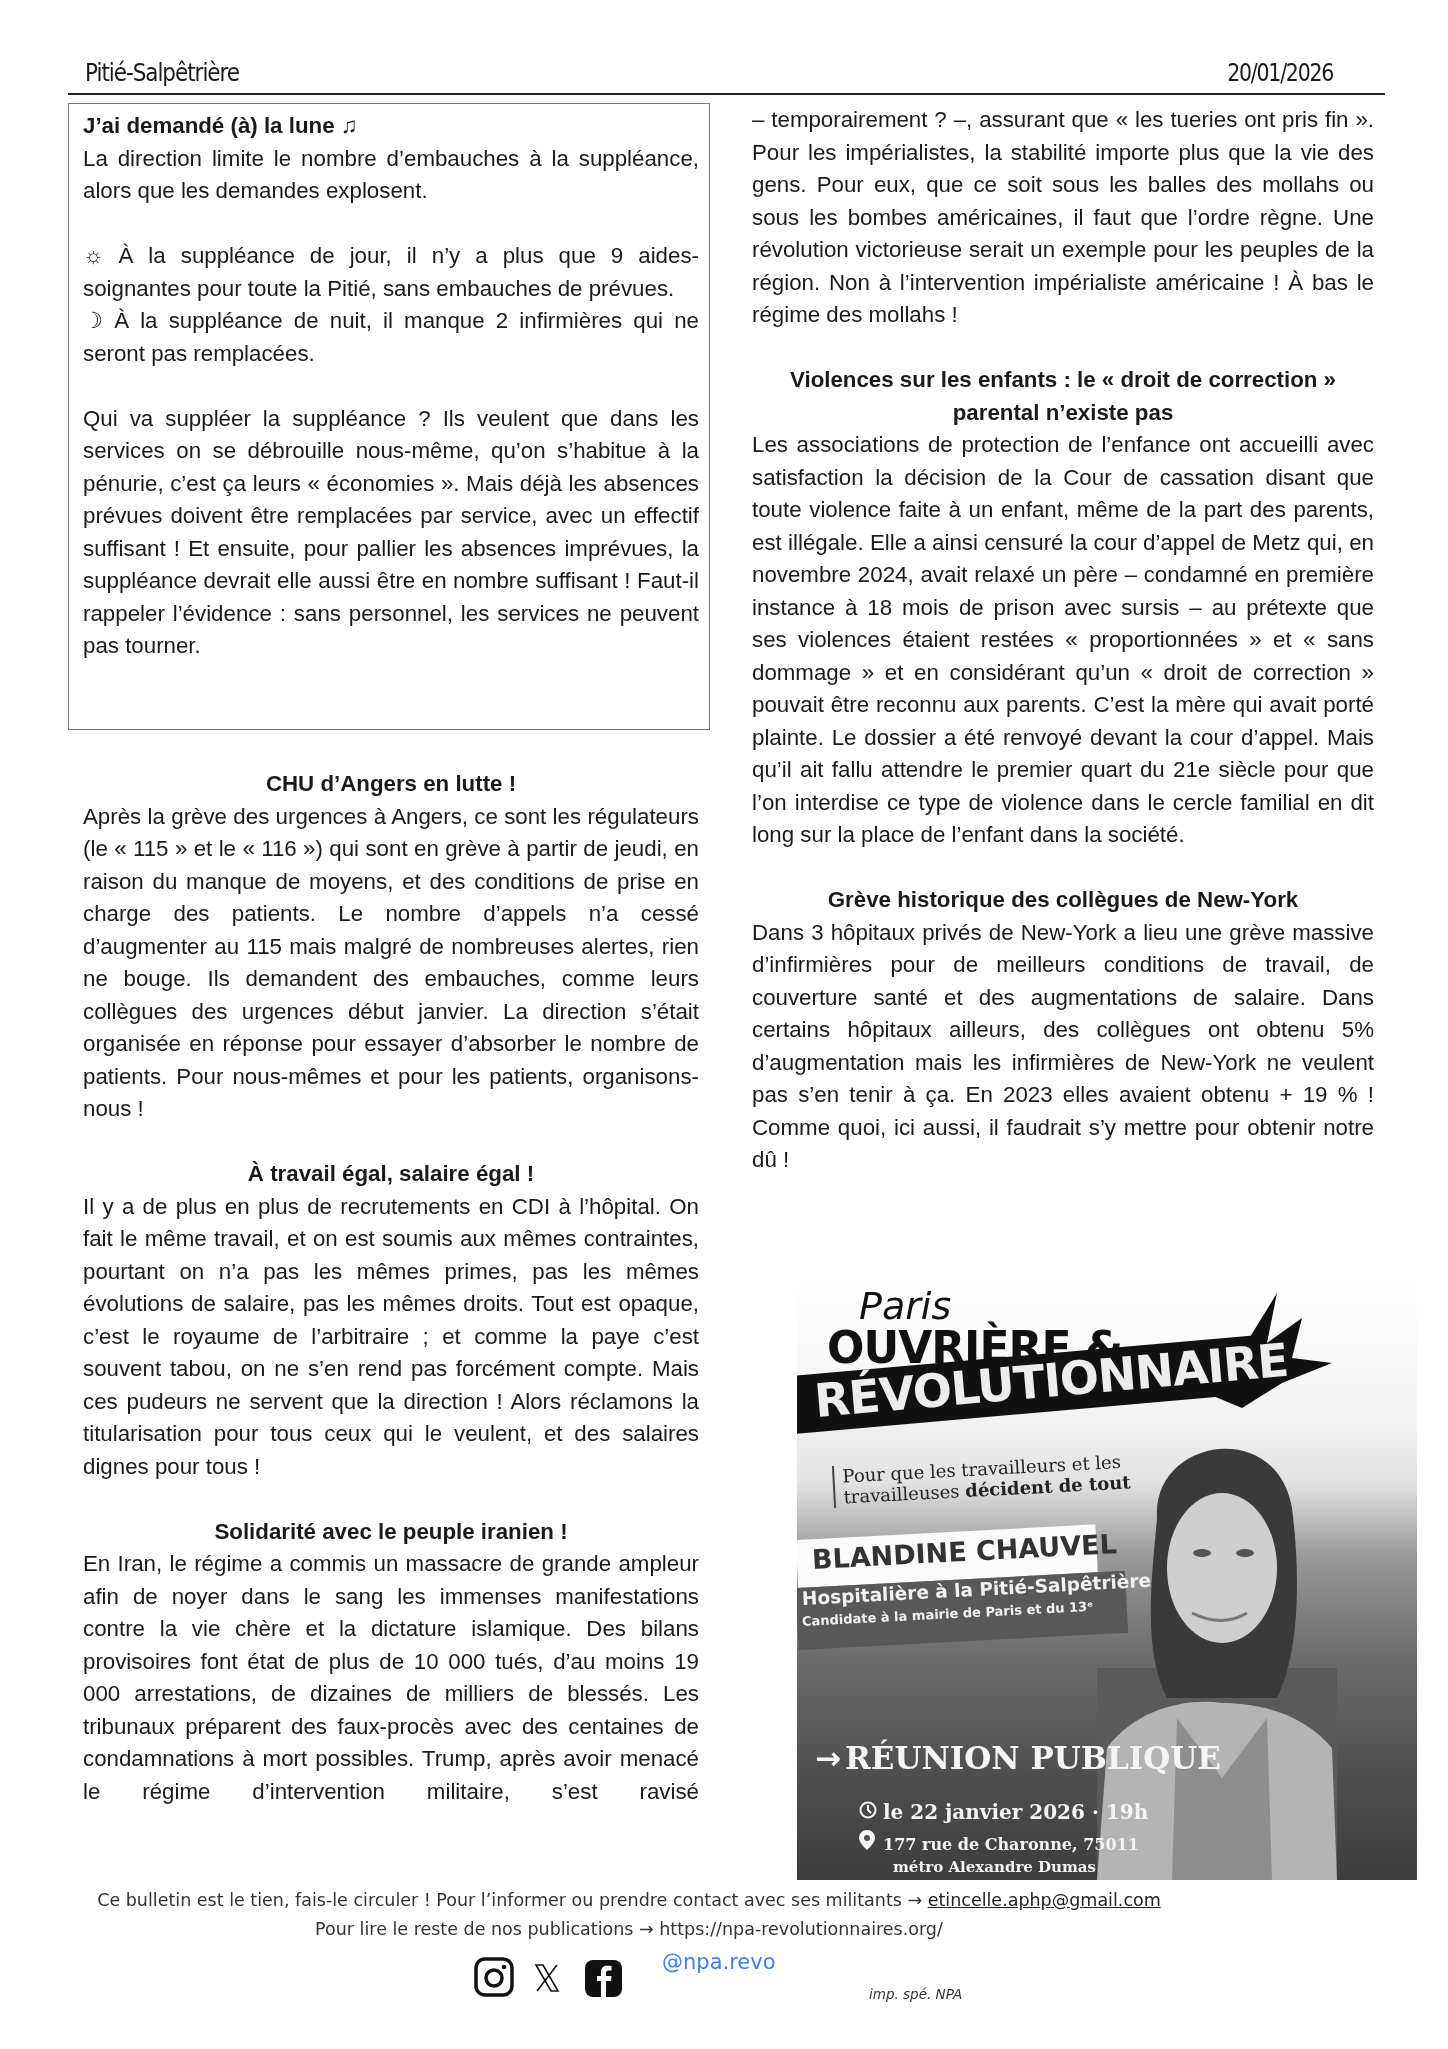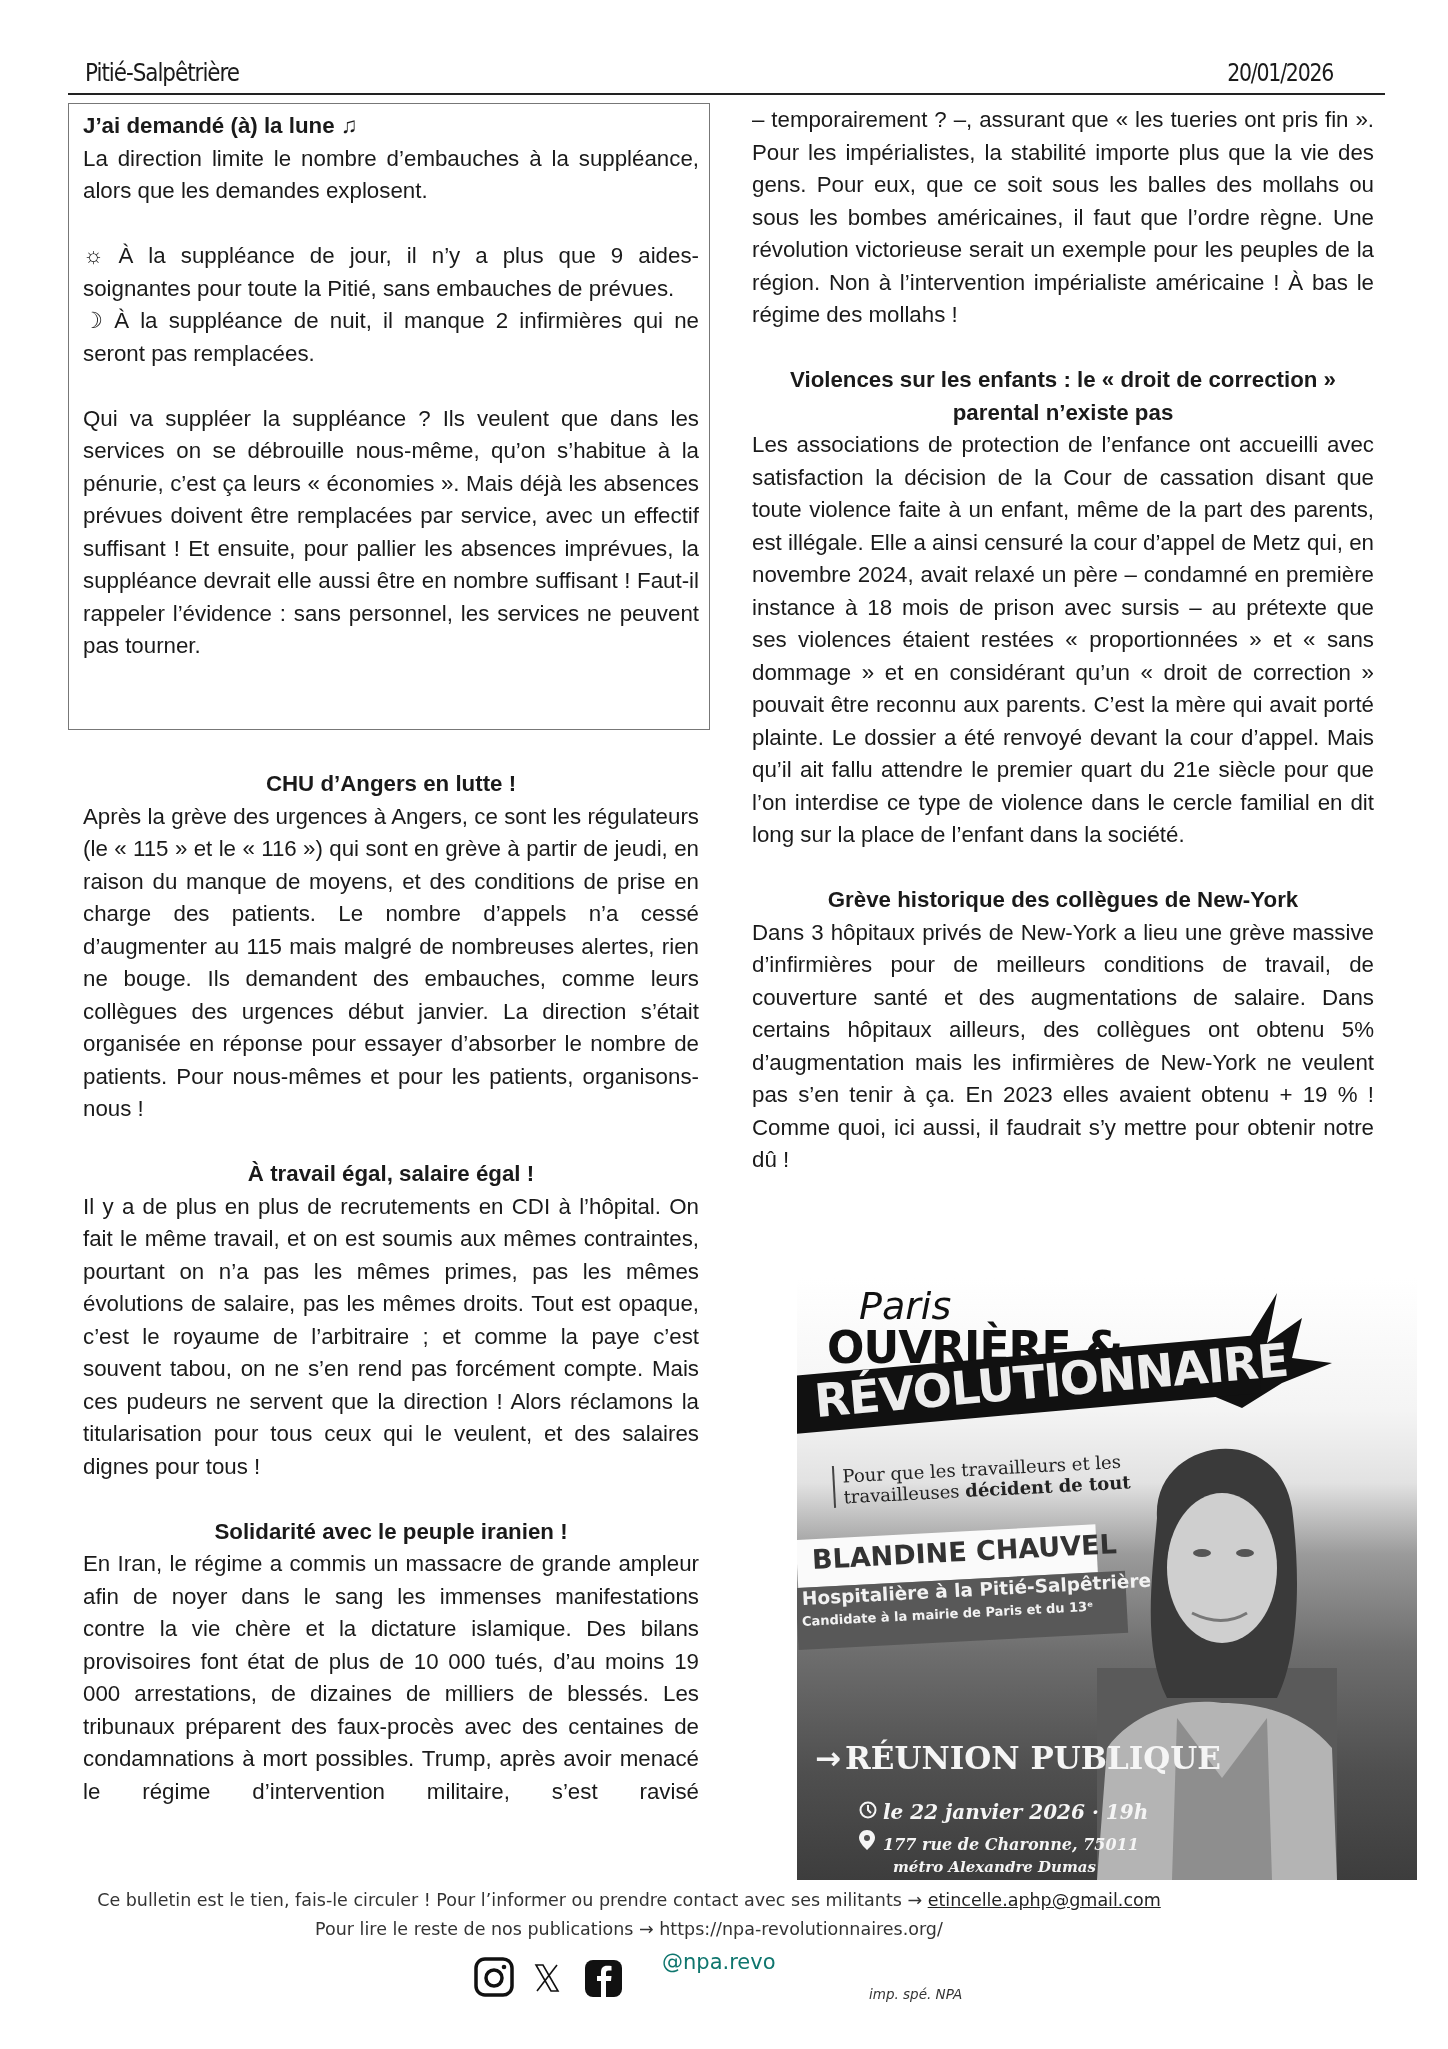--- a/index.html
+++ b/index.html
@@ -34,33 +34,33 @@
   .poster .slogan { position: absolute; left: 36px; top: 188px; font-family: "DejaVu Serif", serif; font-size: 18px; line-height: 21px; color: #222; border-left: 2px solid #444; padding-left: 8px; transform: rotate(-3deg); transform-origin: left; }
   .poster .slogan b { font-weight: bold; }
   .poster .name-band { position: absolute; left: 0; top: 262px; width: 300px; height: 48px; background: #fafafa; transform: rotate(-3deg); transform-origin: left; }
   .poster .name { position: absolute; left: 15px; top: 266px; font-size: 27px; font-weight: bold; color: #333; font-family: "DejaVu Sans", sans-serif; transform: rotate(-3deg); transform-origin: left; white-space: nowrap; }
   .poster .role-band { position: absolute; left: 0; top: 310px; width: 330px; height: 62px; background: #585858; transform: rotate(-3deg); transform-origin: left; }
   .poster .role1 { position: absolute; left: 5px; top: 310px; font-size: 18.5px; font-weight: bold; color: #f2f2f2; font-family: "DejaVu Sans", sans-serif; transform: rotate(-3deg); transform-origin: left; white-space: nowrap; }
   .poster .role2 { position: absolute; left: 5px; top: 336px; font-size: 13px; font-weight: bold; color: #f2f2f2; font-family: "DejaVu Sans", sans-serif; transform: rotate(-3deg); transform-origin: left; white-space: nowrap; }
   .poster .photo { position: absolute; left: 300px; top: 140px; width: 240px; height: 462px; }
   .poster .reunion { position: absolute; left: 18px; top: 462px; font-family: "DejaVu Serif", serif; font-weight: bold; font-size: 31px; color: #f5f5f5; white-space: nowrap; }
   .poster .reunion .arrow { font-family: "DejaVu Sans", sans-serif; margin-right: 4px; }
-  .poster .info { position: absolute; left: 62px; font-family: "DejaVu Serif", serif; font-weight: bold; color: #f5f5f5; white-space: nowrap; font-style: italic; }
+  .poster .info { position: absolute; left: 62px; font-family: "DejaVu Serif", serif; font-weight: bold; color: #f5f5f5; white-space: nowrap; }
   .poster .info.date { top: 522px; font-size: 20px; }
   .poster .info.addr { top: 552px; font-size: 16px; }
   .poster .info.metro { top: 580px; font-size: 15px; left: 96px; }
   .poster .info .ic { display: inline-block; width: 24px; font-family: "DejaVu Sans", sans-serif; }
 
   .footer-line { position: absolute; left: 0; width: 1258px; text-align: center; font-family: "DejaVu Sans", sans-serif; font-size: 17.5px; color: #333; }
   .footer-line.l1 { top: 1890px; }
   .footer-line.l2 { top: 1919px; }
   .footer-line a { color: #222; text-decoration: underline; }
   .social { position: absolute; top: 1957px; }
   .social svg { display: block; }
-  .handle { position: absolute; left: 662px; top: 1950px; font-size: 21px; color: #0f766e; font-family: "DejaVu Sans", sans-serif; }
+  .handle { position: absolute; left: 662px; top: 1950px; font-size: 21px; color: #3b82f6; font-family: "DejaVu Sans", sans-serif; }
   .imprint { position: absolute; left: 869px; top: 1986px; font-size: 13.5px; font-style: italic; color: #333; font-family: "DejaVu Sans", sans-serif; }
 </style>
 </head>
 <body>
 
 <div class="page-header">
   <span class="hdr-left">Pitié-Salpêtrière</span>
   <span class="hdr-right">20/01/2026</span>
 </div>
 

